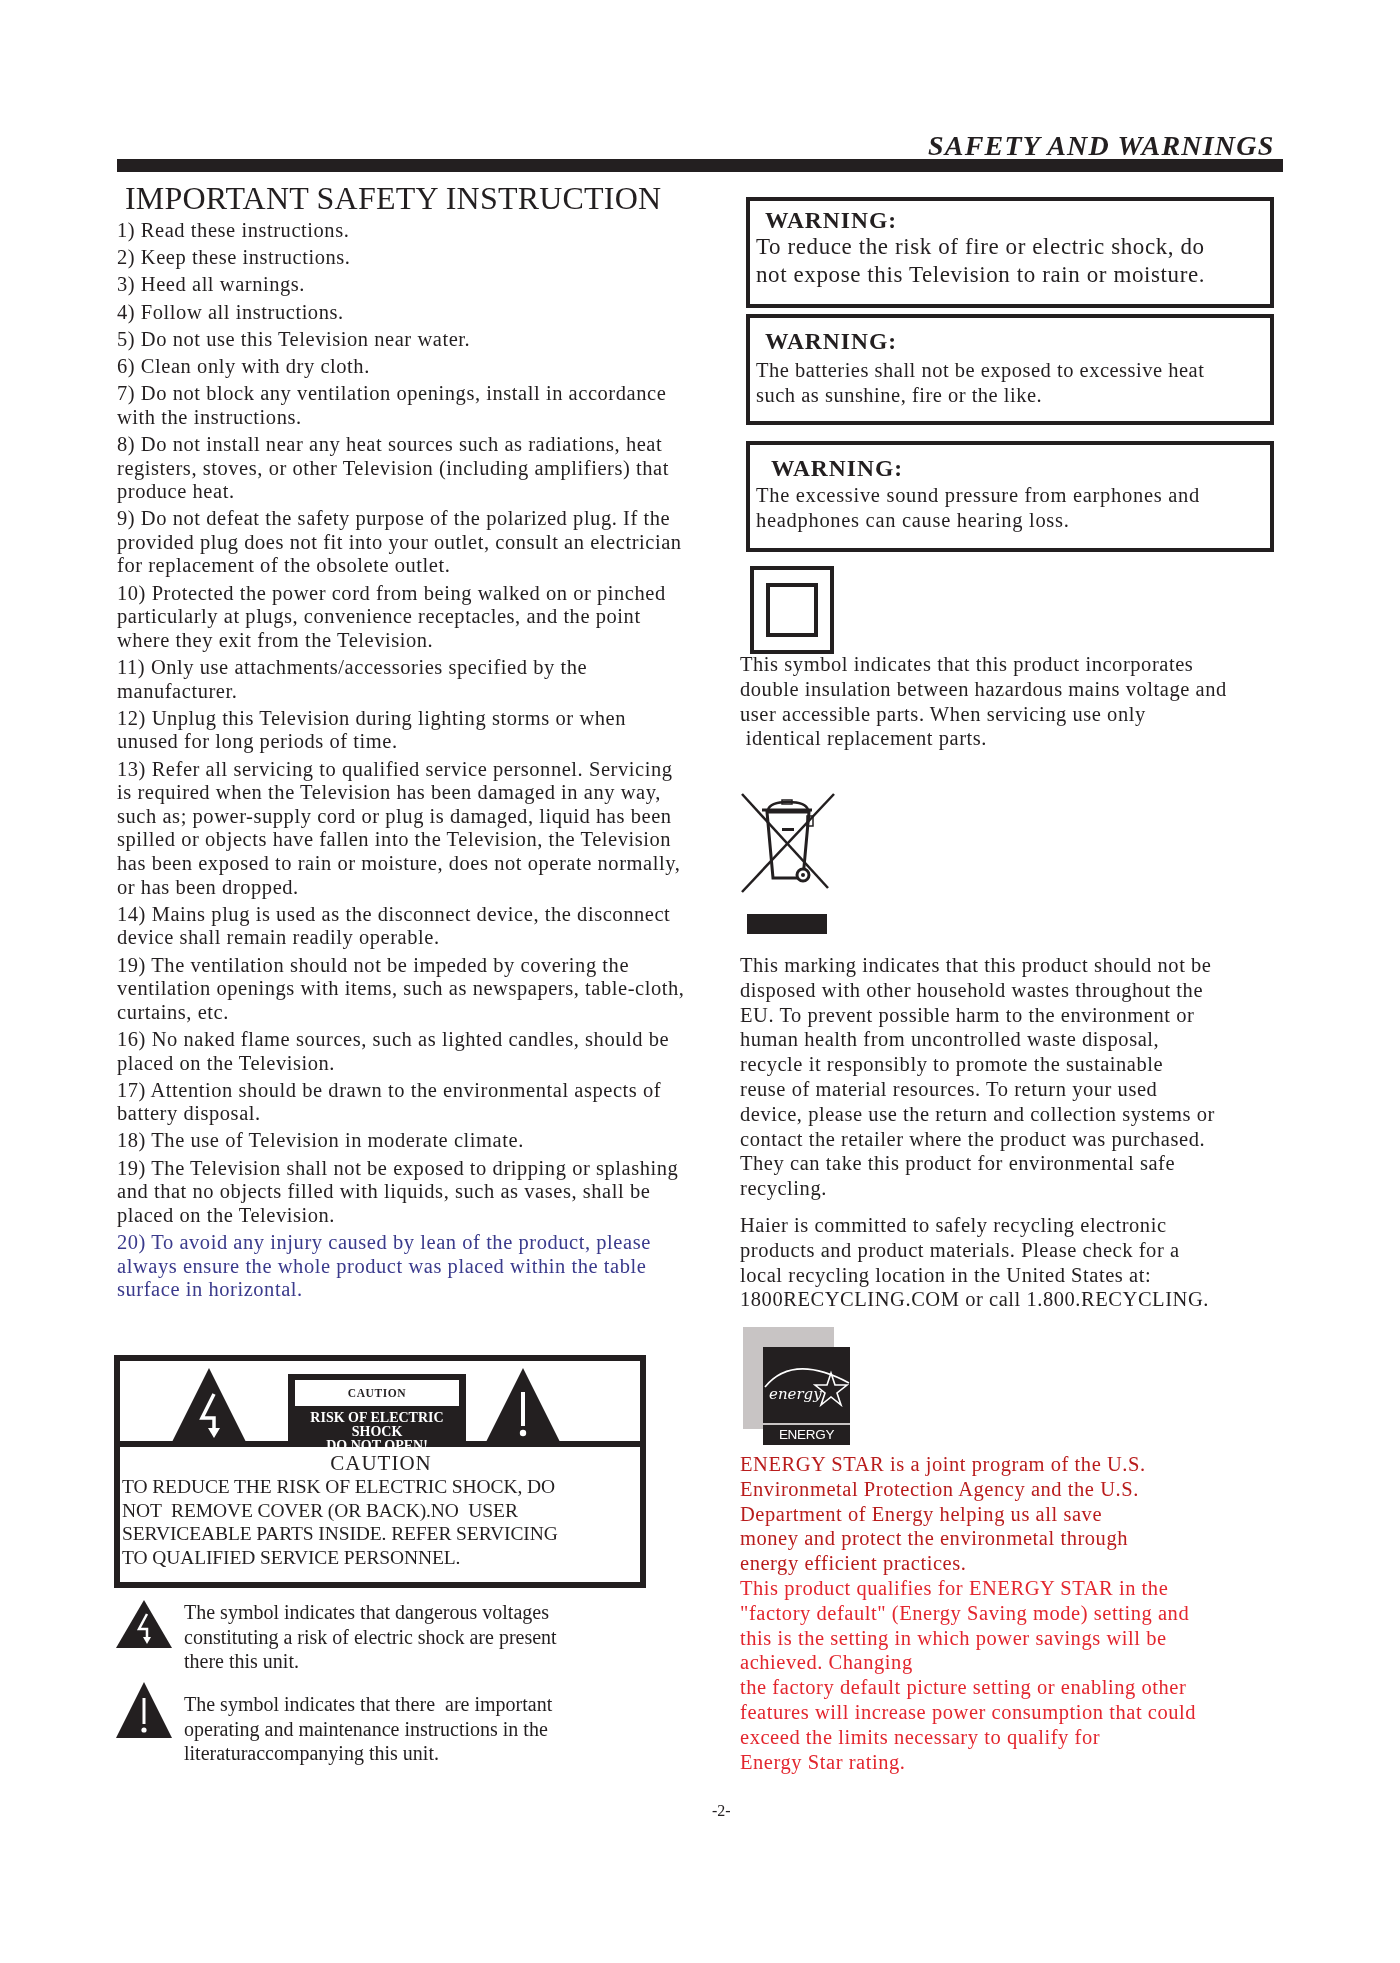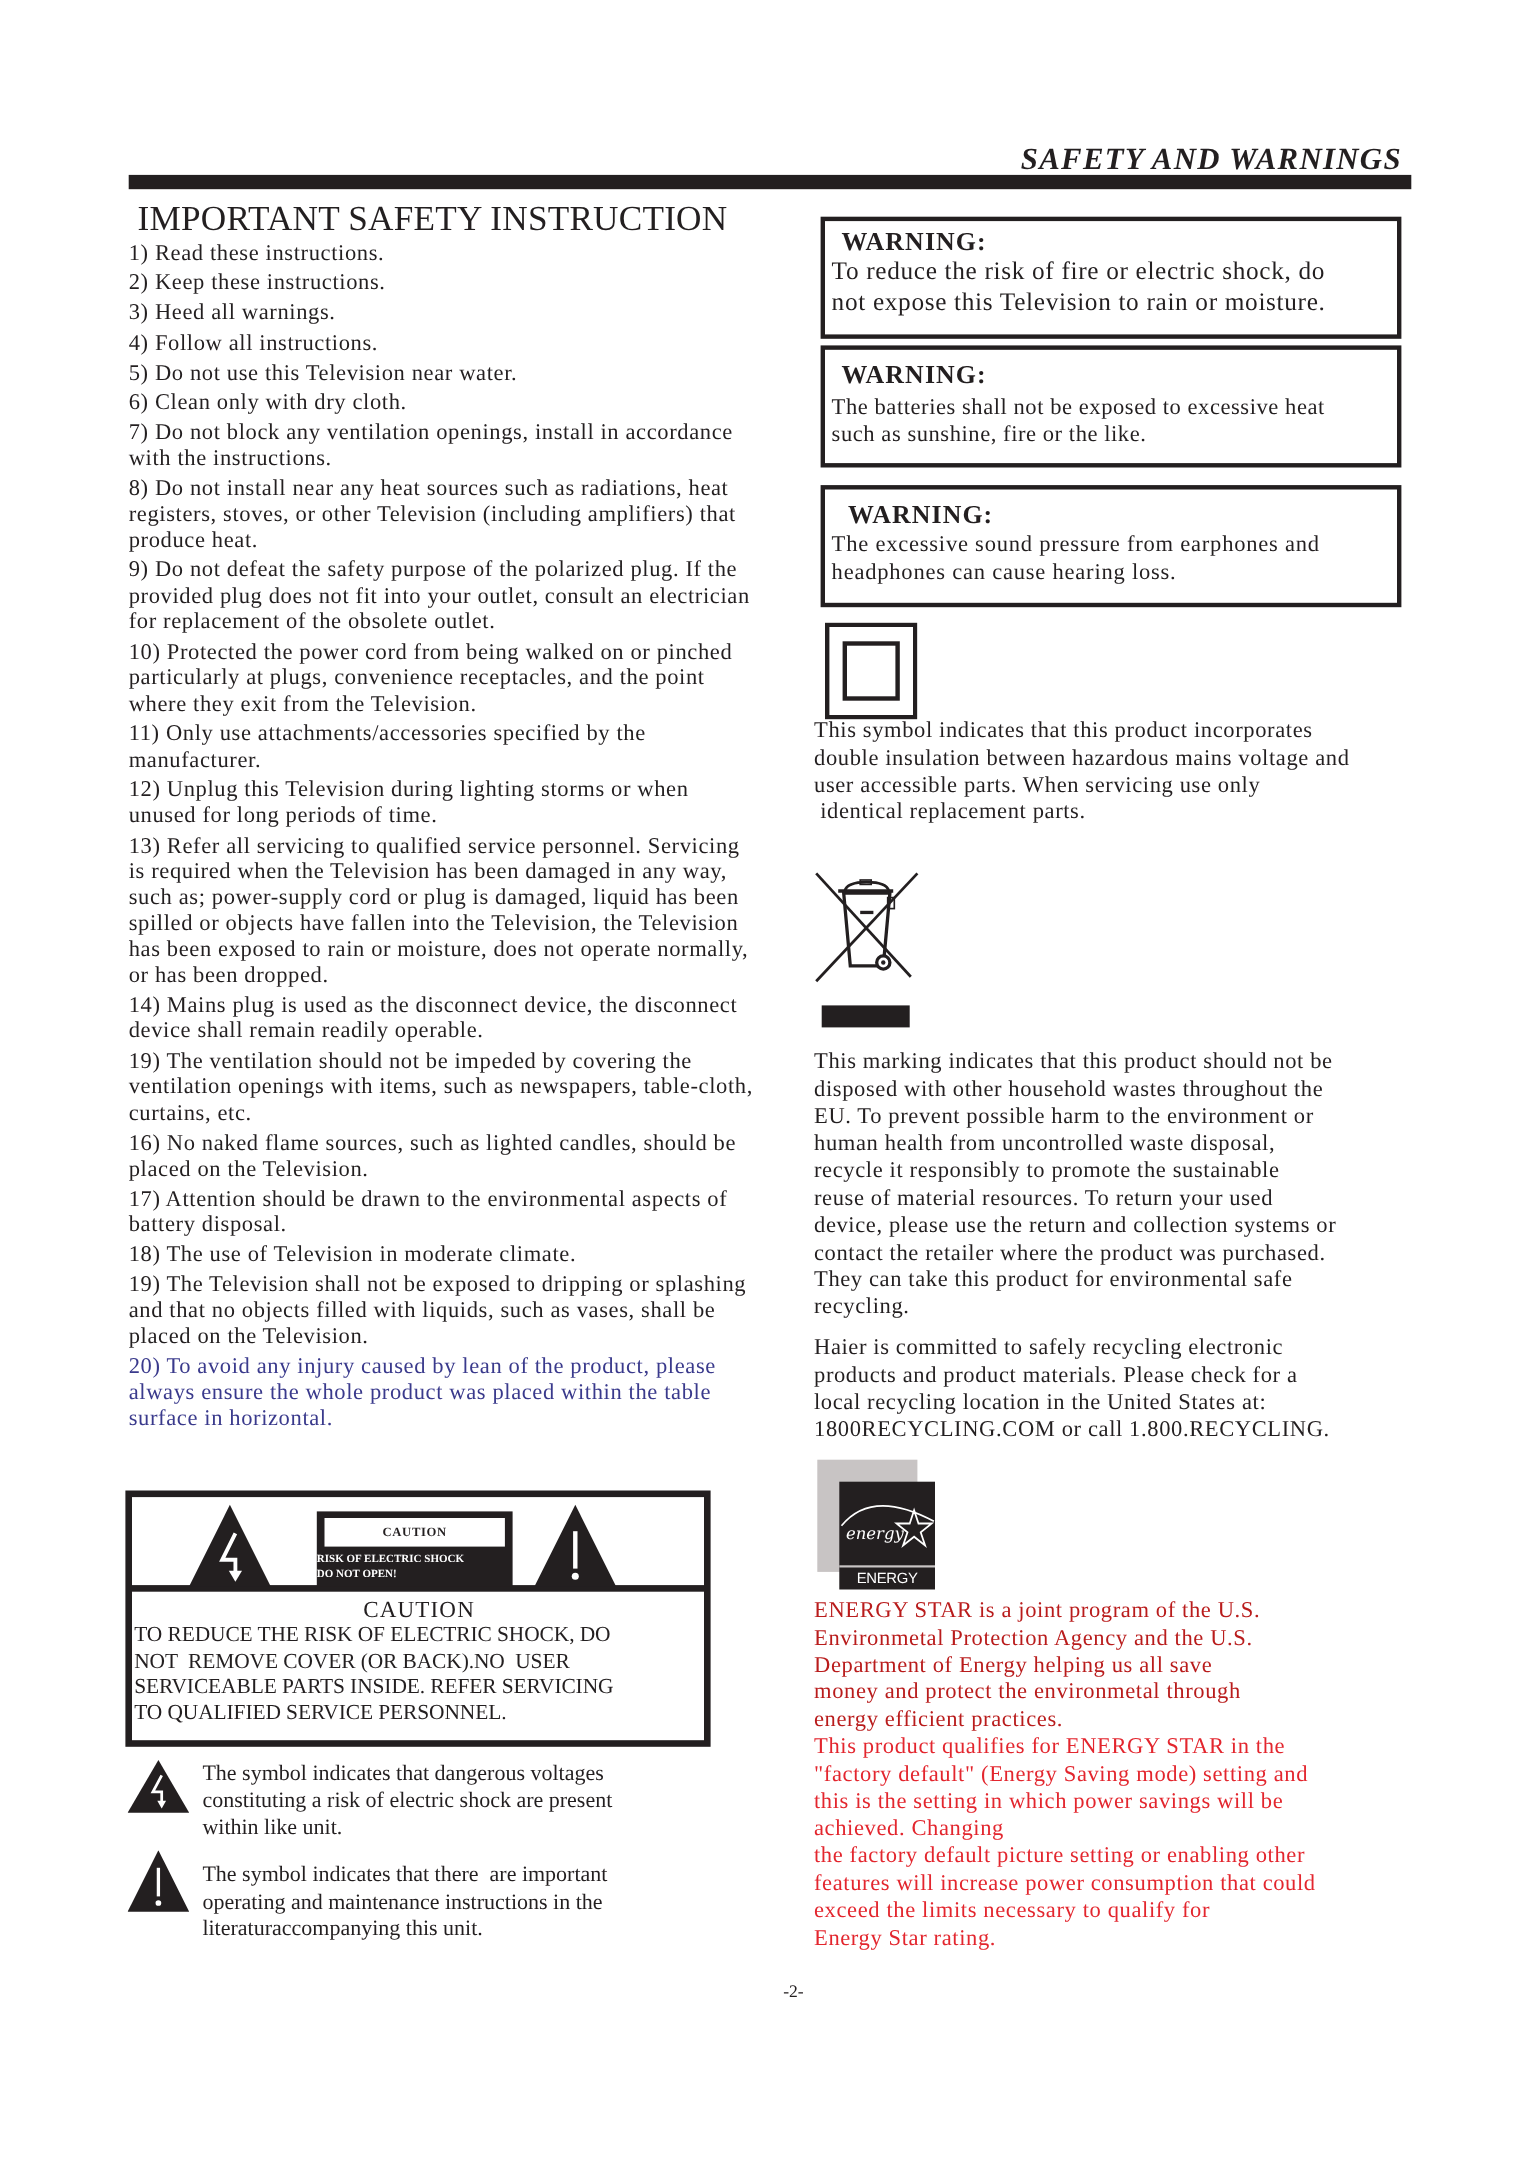--- a/index.html
+++ b/index.html
@@ -69,22 +69,22 @@
     left: 7px; top: 6px;
     width: 164px; height: 26px;
     background: #fff;
     font-size: 11.5px; font-weight: bold;
     text-align: center; line-height: 26px;
     letter-spacing: 0.6px;
   }
   .caution-label-text {
     position: absolute;
     left: 0; top: 37px; width: 100%;
-    color: #fff; font-size: 10px; font-weight: bold;
-    line-height: 14px;
+    color: #fff; font-size: 14px; font-weight: bold;
+    text-align: center; line-height: 14px;
   }
   .caution-bottom { padding: 4px 0 0 2px; }
   .caution-heading {
     text-align: center;
     font-size: 21px;
     letter-spacing: 1px;
     line-height: 24px;
   }
   .caution-text {
     font-size: 19.5px;
@@ -222,21 +222,21 @@
 
 <div class="symbol-row" style="top:1600px; height:80px;">
   <svg style="position:absolute; left:2px; top:0;" width="56" height="50" viewBox="0 0 56 50">
     <polygon points="28,0 56,48 0,48" fill="#231f20"></polygon>
     <polyline points="31,14 23,29 31,29 31,40" fill="none" stroke="#fff" stroke-width="2.5"></polyline>
     <polygon points="27,37 35,37 31,44" fill="#fff"></polygon>
   </svg>
   <div class="sym-text">
     <div>The symbol indicates that dangerous voltages</div>
     <div>constituting a risk of electric shock are present</div>
-    <div>within like unit.</div>
+    <div>there this unit.</div>
   </div>
 </div>
 <div class="symbol-row" style="top:1692px; height:80px;">
   <svg style="position:absolute; left:2px; top:-10px;" width="56" height="58" viewBox="0 0 56 58">
     <polygon points="28,0 56,56 0,56" fill="#231f20"></polygon>
     <rect x="26.5" y="16" width="3" height="26" fill="#fff"></rect>
     <circle cx="28" cy="48" r="2.6" fill="#fff"></circle>
   </svg>
   <div class="sym-text">
     <div style="white-space:pre;">The symbol indicates that there  are important</div>

